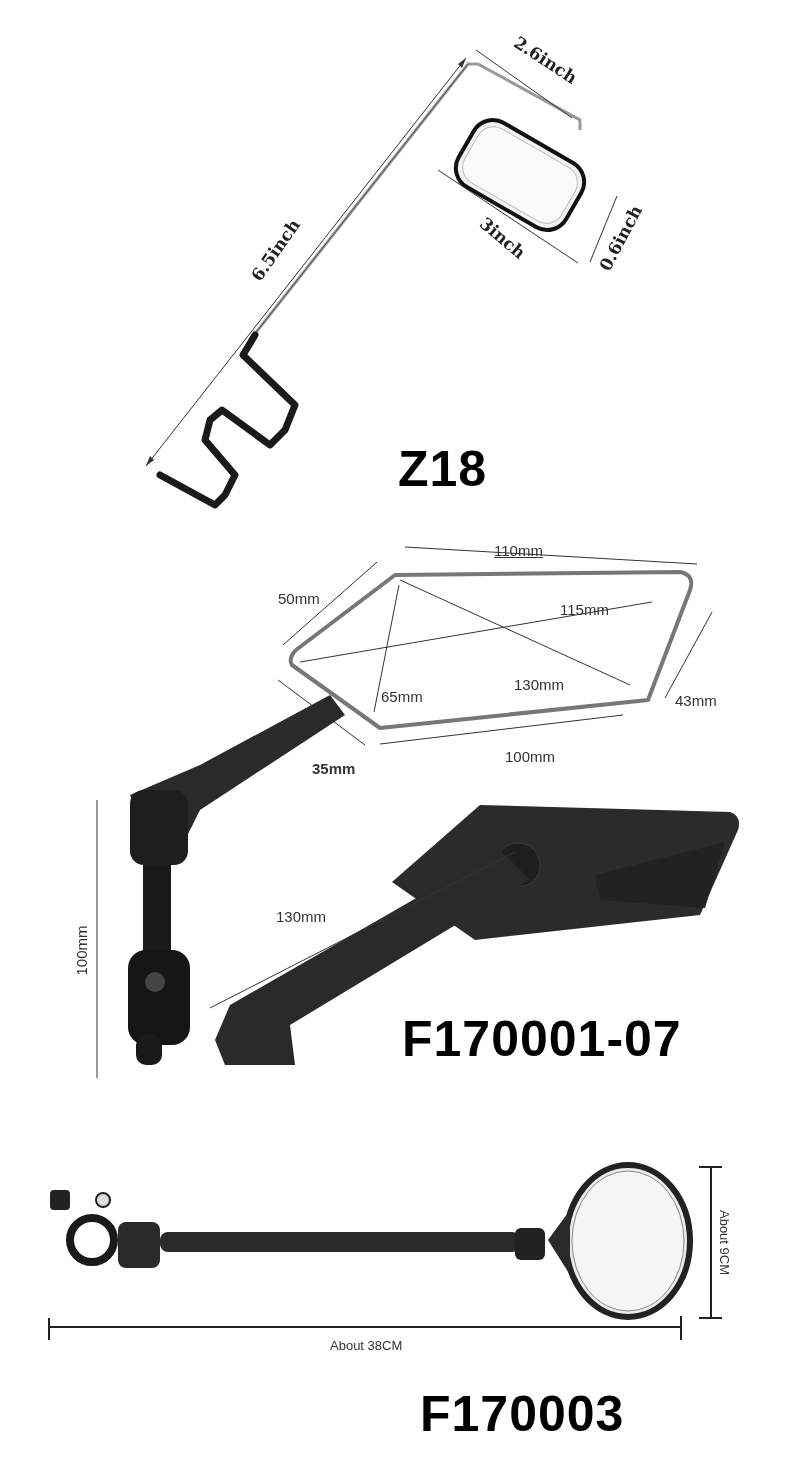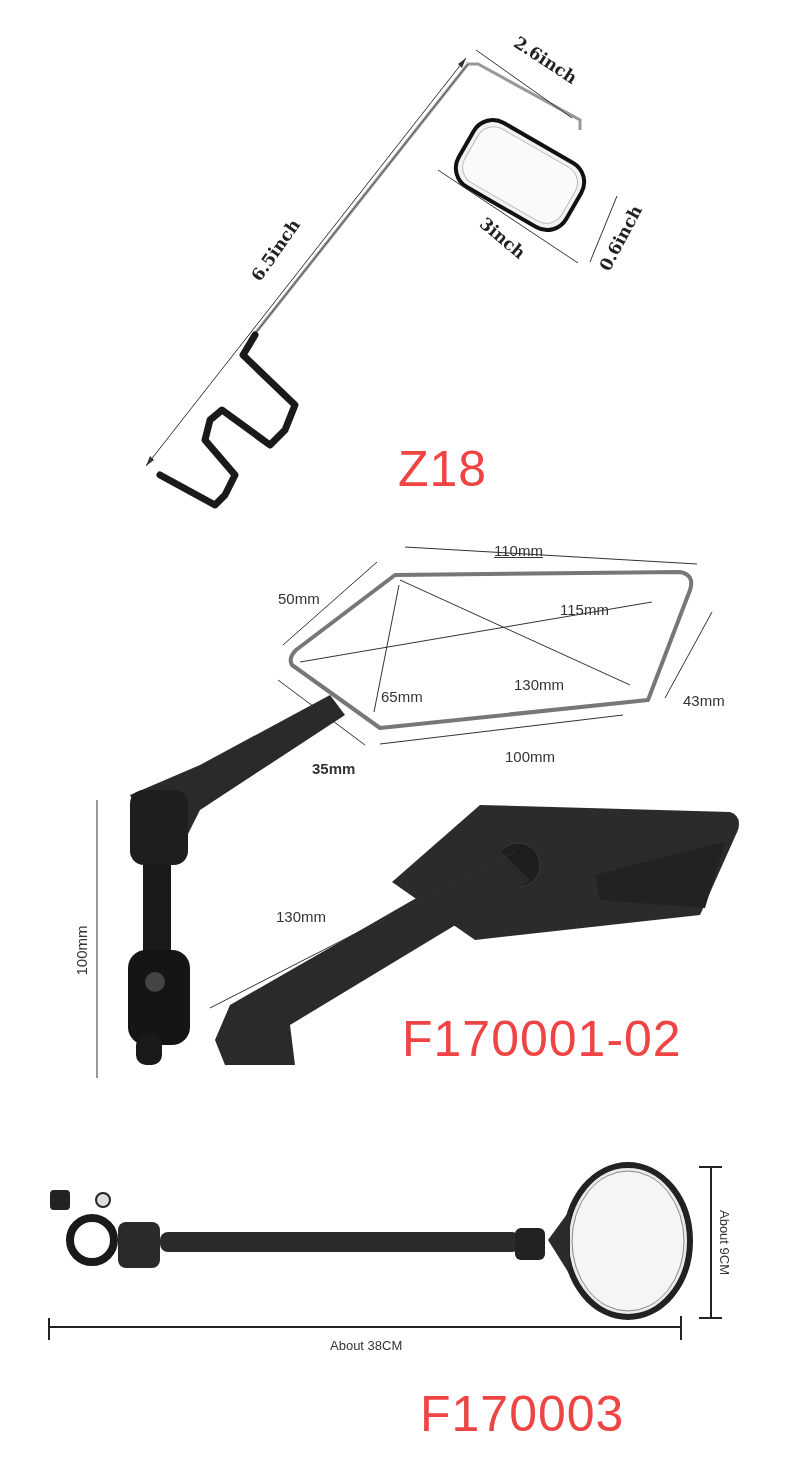--- a/index.html
+++ b/index.html
@@ -1,19 +1,19 @@
 <!DOCTYPE html>
 <html><head>
 <meta charset="utf-8">
 <style>
   html,body{margin:0;padding:0;background:#ffffff;}
   body{width:800px;height:1466px;position:relative;overflow:hidden;font-family:"Liberation Sans",sans-serif;}
   .section{position:absolute;left:0;width:800px;}
   svg{position:absolute;left:0;top:0;overflow:visible;}
-  .model{position:absolute;font-family:"Liberation Sans",sans-serif;color:#ef4444;font-weight:normal;letter-spacing:1px;}
+  .model{position:absolute;font-family:"Liberation Sans",sans-serif;color:#000000;font-weight:bold;letter-spacing:1px;}
   .dim{position:absolute;font-family:"Liberation Sans",sans-serif;color:#333;font-size:15px;white-space:nowrap;}
   .dim-serif{position:absolute;font-family:"DejaVu Serif",serif;font-weight:bold;color:#222;font-size:17px;white-space:nowrap;}
 </style>
 </head>
 <body>
 
 <div class="section" style="top:0;height:520px;">
   <svg width="800" height="520">
 
     <line x1="146" y1="466" x2="466" y2="58" stroke="#333" stroke-width="1"></line>
@@ -73,26 +73,26 @@
 
     <path d="M500,330 L530,360 L290,505 L295,545 L225,545 L215,520 L230,485 Z" fill="#2a2a2a"></path>
 
     <line x1="210" y1="488" x2="515" y2="332" stroke="#333" stroke-width="1"></line>
   </svg>
   <div class="dim" style="left:494px;top:22px;text-decoration:underline;">110mm</div>
   <div class="dim" style="left:278px;top:70px;text-align:right;">50mm</div>
   <div class="dim" style="left:560px;top:81px;">115mm</div>
   <div class="dim" style="left:381px;top:168px;">65mm</div>
   <div class="dim" style="left:514px;top:156px;">130mm</div>
-  <div class="dim" style="left:675px;top:172px;margin-left:8px;">43mm</div>
+  <div class="dim" style="left:675px;top:172px;">43mm</div>
   <div class="dim" style="left:505px;top:228px;">100mm</div>
   <div class="dim" style="left:312px;top:240px;font-weight:bold;">35mm</div>
   <div class="dim" style="left:56px;top:422px;transform:rotate(-90deg);">100mm</div>
   <div class="dim" style="left:276px;top:388px;">130mm</div>
-  <div class="model" style="left:402px;top:490px;font-size:50px;">F170001-02</div>
+  <div class="model" style="left:402px;top:490px;font-size:50px;">F170001-07</div>
 </div>
 
 <div class="section" style="top:1100px;height:366px;">
   <svg width="800" height="366">
 
     <circle cx="92" cy="140" r="22" fill="none" stroke="#1a1a1a" stroke-width="8"></circle>
     <rect x="50" y="90" width="20" height="20" rx="4" fill="#222"></rect>
     <circle cx="103" cy="100" r="7" fill="#ddd" stroke="#222" stroke-width="2"></circle>
     <rect x="118" y="122" width="42" height="46" rx="8" fill="#2a2a2a"></rect>
 

